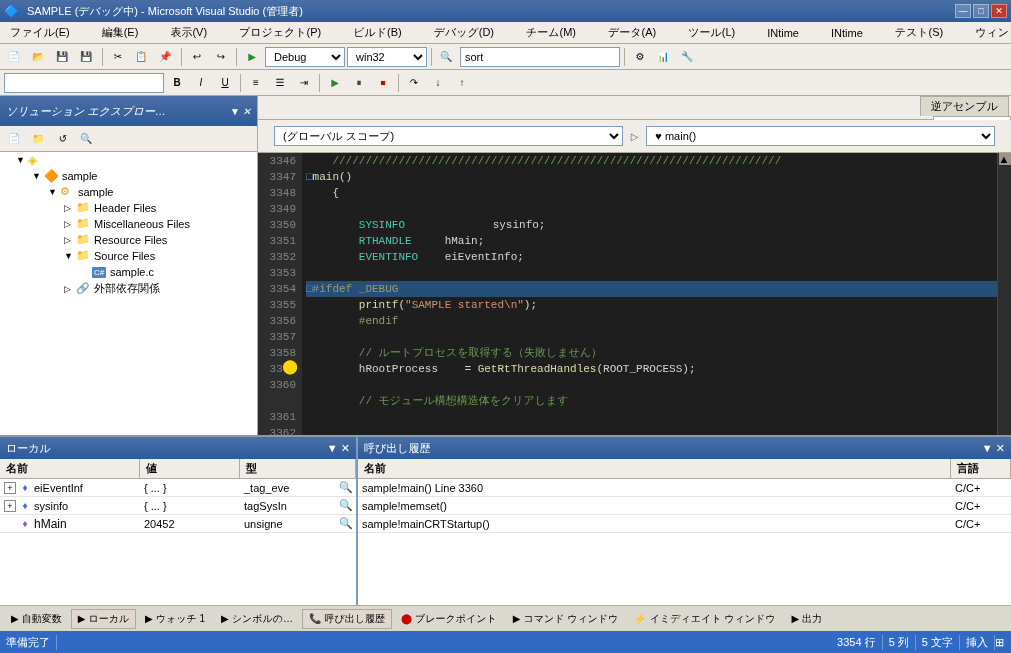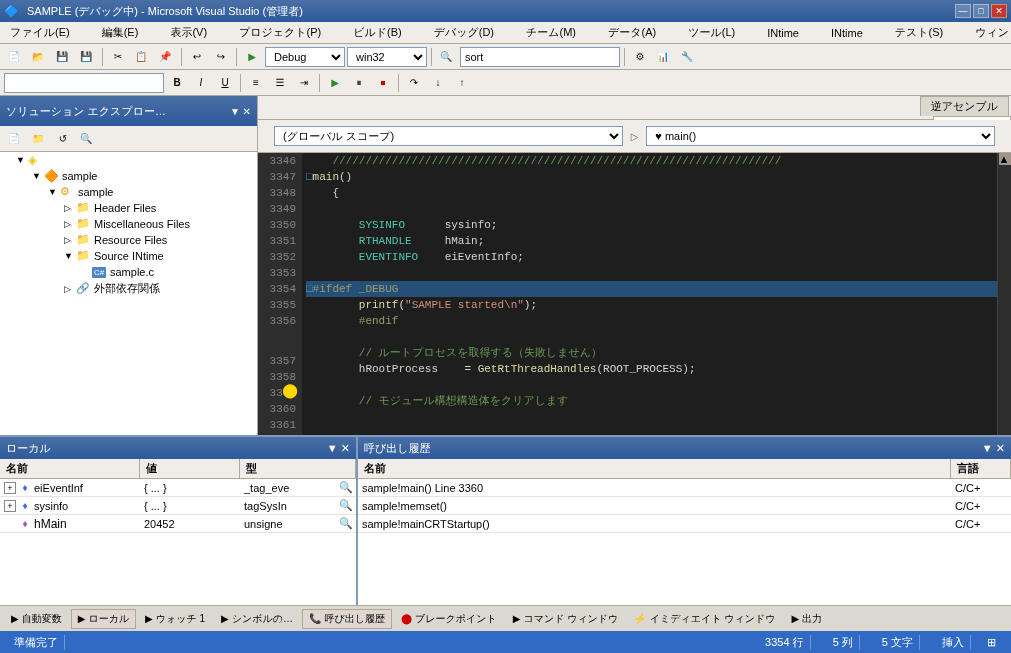--- a/index.html
+++ b/index.html
@@ -25,21 +25,21 @@
     .tb-text { height: 20px; font-size: 11px; padding: 0 4px; border: 1px solid #7f9db9; background: white; width: 120px; }
     .tb-combo-wide { width: 80px; }
     .tb-combo-sort { width: 160px; }
 
     
     #main { display: flex; flex-direction: column; height: calc(653px - 22px - 22px - 26px - 26px - 26px - 22px); }
     #workspace { display: flex; flex: 1; overflow: hidden; }
 
     
     #solution-explorer { width: 258px; min-width: 258px; background: #f5f4f0; border-right: 1px solid #b0a898; display: flex; flex-direction: column; overflow: hidden; }
-    #se-titlebar { background: linear-gradient(to bottom, #4a6fa5, #2d5a9b); color: white; height: 30px; display: flex; align-items: center; padding: 12px 6px; font-size: 11px; justify-content: space-between; }
+    #se-titlebar { background: linear-gradient(to bottom, #4a6fa5, #2d5a9b); color: white; height: 30px; display: flex; align-items: center; padding: 12px 6px; font-size: 11px; justify-content: space-between; font-style: italic; }
     #se-titlebar .se-title { font-size: 11px; }
     #se-titlebar .se-pins { display: flex; gap: 2px; font-size: 10px; }
     #se-toolbar { background: #f0ede8; border-bottom: 1px solid #b0a898; height: 26px; display: flex; align-items: center; padding: 2px 4px; gap: 2px; }
     #se-content { flex: 1; overflow-y: auto; overflow-x: hidden; background: white; font-size: 11px; }
     .tree-item { display: flex; align-items: center; padding: 1px 0; cursor: pointer; white-space: nowrap; overflow: hidden; }
     .tree-indent { display: inline-block; width: 16px; flex-shrink: 0; }
     .tree-arrow { display: inline-block; width: 12px; font-size: 9px; flex-shrink: 0; cursor: pointer; }
     .tree-icon { display: inline-block; width: 16px; height: 14px; flex-shrink: 0; margin-right: 2px; }
     .icon-solution { color: #e6c419; font-size: 12px; }
     .icon-project { color: #e8a020; font-size: 12px; }
@@ -81,21 +81,21 @@
     .var-blue { color: #4169e1; }
     .var-purple { color: #9b59b6; }
     .panel-scroll { flex: 1; overflow-y: auto; overflow-x: hidden; }
 
     
     #bottom-tabbar { background: #dbd8d0; border-top: 1px solid #b0a898; height: 26px; display: flex; align-items: center; padding: 0 4px; gap: 2px; overflow: hidden; }
     .btab { display: flex; align-items: center; gap: 3px; padding: 2px 6px; font-size: 10px; cursor: pointer; border: 1px solid transparent; white-space: nowrap; }
     .btab-icon { font-size: 10px; }
 
     
-    #statusbar { background: #316ac5; color: white; height: 22px; display: flex; align-items: center; padding: 0 8px; font-size: 11px; gap: 16px; }
+    #statusbar { background: #316ac5; color: white; height: 22px; display: flex; align-items: center; padding: 0 0; font-size: 11px; }
     .sb-item { padding: 0 6px; border-right: 1px solid rgba(255,255,255,0.3); }
     .sb-item:last-child { border-right: none; }
 
     
     ::-webkit-scrollbar { width: 12px; height: 12px; }
     ::-webkit-scrollbar-track { background: #f0ede8; }
     ::-webkit-scrollbar-thumb { background: #a0948a; border: 1px solid #8a7e74; }
   </style>
 </head>
 <body>
@@ -246,21 +246,21 @@
           <span>Resource Files</span>
         </div>
 
         <div class="tree-item">
           <span class="tree-indent"></span>
           <span class="tree-indent"></span>
           <span class="tree-indent"></span>
           <span class="tree-indent"></span>
           <span class="tree-arrow">▼</span>
           <span class="tree-icon" style="color:#e6c419;">📁</span>
-          <span>Source INtime</span>
+          <span>Source Files</span>
         </div>
 
         <div class="tree-item">
           <span class="tree-indent"></span>
           <span class="tree-indent"></span>
           <span class="tree-indent"></span>
           <span class="tree-indent"></span>
           <span class="tree-indent"></span>
           <span class="tree-arrow"> </span>
           <span class="tree-icon"><span style="background:#4a86c8;color:white;font-size:8px;padding:1px 2px;border-radius:1px;">C#</span></span>
@@ -309,33 +309,33 @@
           <div style="line-height:16px;">3347</div>
           <div style="line-height:16px;">3348</div>
           <div style="line-height:16px;">3349</div>
           <div style="line-height:16px;">3350</div>
           <div style="line-height:16px;">3351</div>
           <div style="line-height:16px;">3352</div>
           <div style="line-height:16px;">3353</div>
           <div style="line-height:16px;">3354</div>
           <div style="line-height:16px;">3355</div>
           <div style="line-height:16px;">3356</div>
-          <div style="line-height:16px;margin-top:24px;">3357</div>
+          <div style="line-height:16px;">3357</div>
           <div style="line-height:16px;">3358</div>
           <div style="line-height:16px; position:relative;"><span style="position:absolute;right:-2px;color:#ffd700;font-size:14px;top:-2px;">⬤</span>3359</div>
           <div style="line-height:16px;">3360</div>
-          <div style="line-height:16px;">3361</div>
+          <div style="line-height:16px;margin-top:16px;">3361</div>
           <div style="line-height:16px;">3362</div>
         </div>
         <div id="code-content">
           <div class="code-line"><span class="comment">    ////////////////////////////////////////////////////////////////////</span></div>
           <div class="code-line"><span style="color:#569cd6;">□</span><span class="fn">main</span><span style="color:#d4d4d4;">()</span></div>
           <div class="code-line"><span style="color:#d4d4d4;">    {</span></div>
           <div class="code-line"></div>
-          <div class="code-line"><span style="color:#d4d4d4;">        </span><span class="type">SYSINFO</span><span style="color:#d4d4d4;">      sysinfo;</span></div>
+          <div class="code-line"><span style="color:#d4d4d4;">        </span><span class="type">SYSINFO</span><span style="color:#d4d4d4;margin-left:48px;">      sysinfo;</span></div>
           <div class="code-line"><span style="color:#d4d4d4;">        </span><span class="type">RTHANDLE</span><span style="color:#d4d4d4;">     hMain;</span></div>
           <div class="code-line"><span style="color:#d4d4d4;">        </span><span class="type">EVENTINFO</span><span style="color:#d4d4d4;">    eiEventInfo;</span></div>
           <div class="code-line"></div>
           <div class="code-line" style="background:#264f78;"><span style="color:#569cd6;">□</span><span class="pp">#ifdef _DEBUG</span></div>
           <div class="code-line"><span style="color:#d4d4d4;">        </span><span class="fn">printf</span><span style="color:#d4d4d4;">(</span><span class="str">"SAMPLE started\n"</span><span style="color:#d4d4d4;">);</span></div>
           <div class="code-line"><span style="color:#d4d4d4;">        </span><span class="pp">#endif</span></div>
           <div class="code-line"></div>
           <div class="code-line"><span style="color:#d4d4d4;">        </span><span class="comment">// ルートプロセスを取得する（失敗しません）</span></div>
           <div class="code-line"><span style="color:#d4d4d4;">        hRootProcess    = </span><span class="fn">GetRtThreadHandles</span><span style="color:#d4d4d4;">(ROOT_PROCESS);</span></div>
           <div class="code-line"></div>

